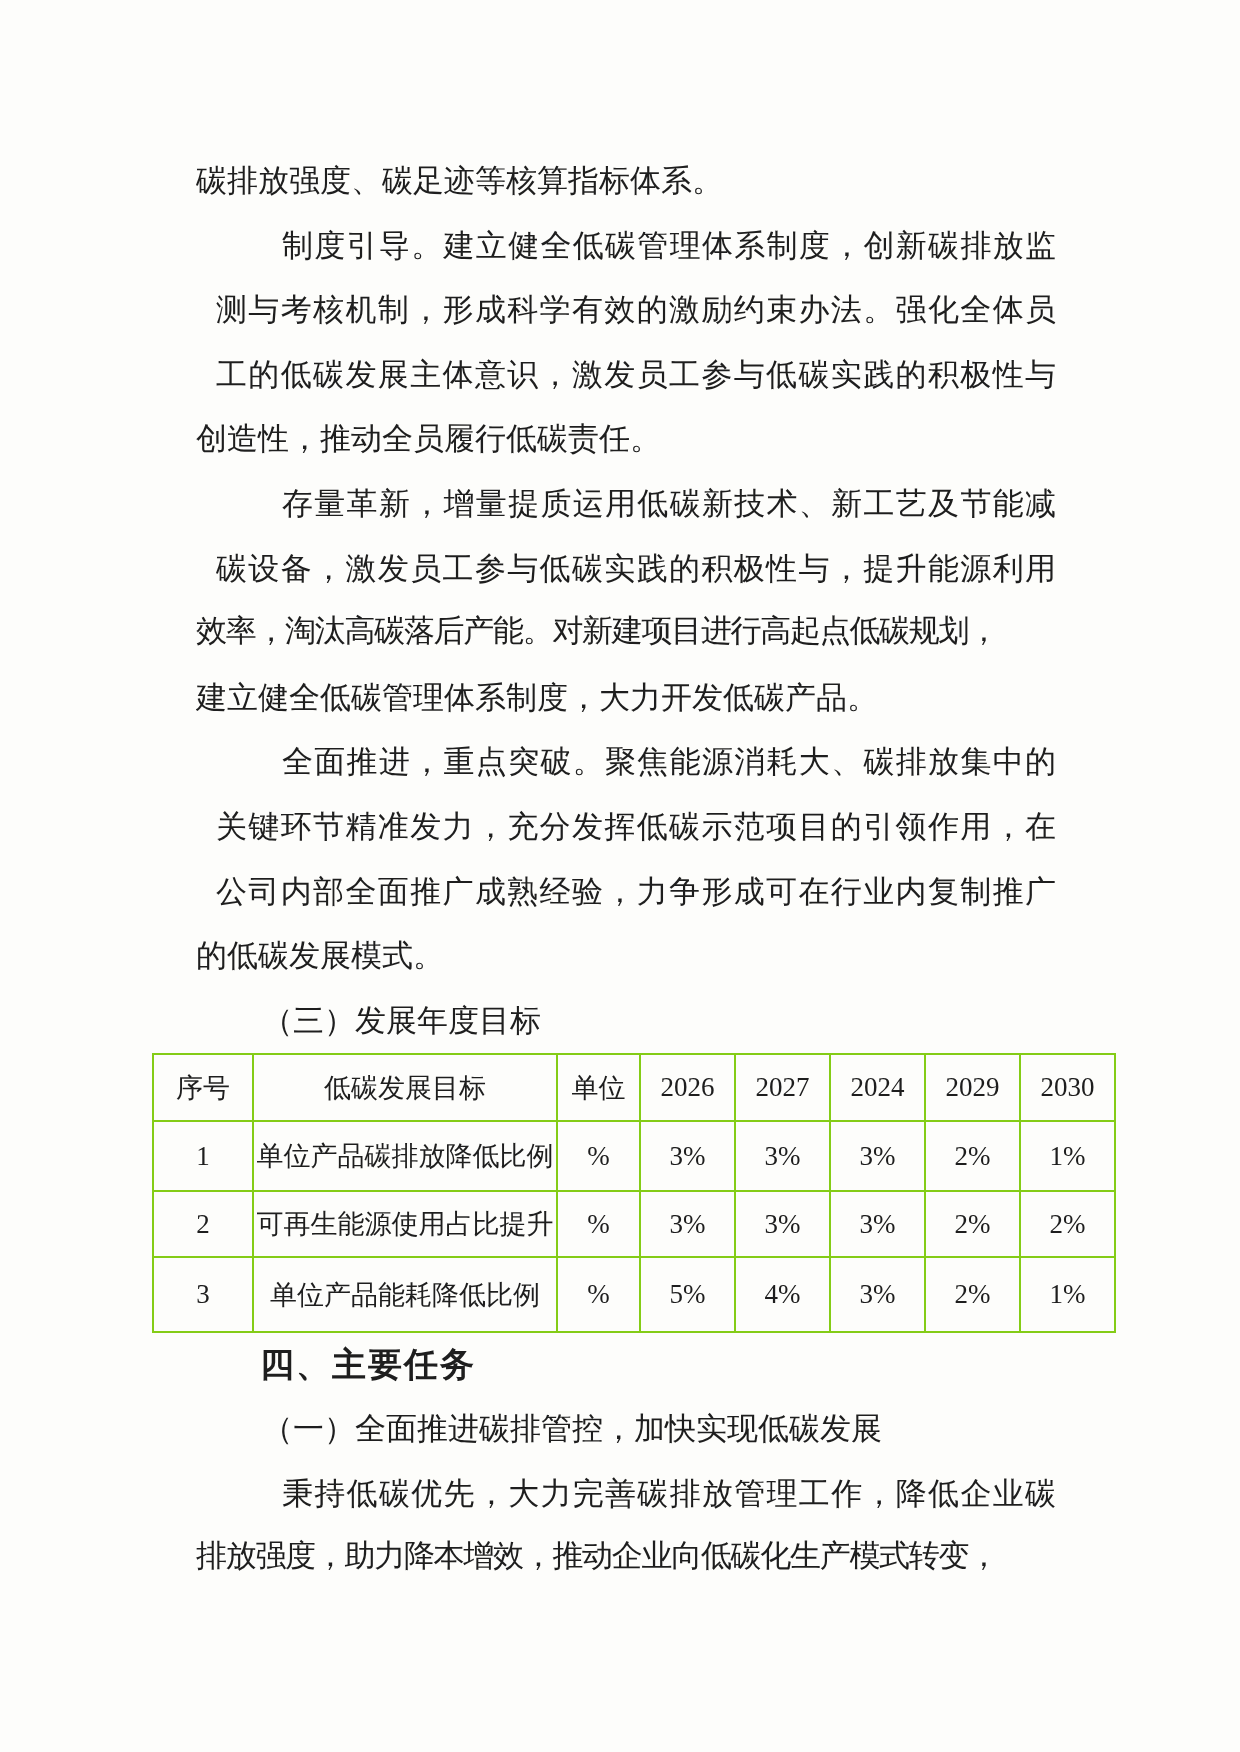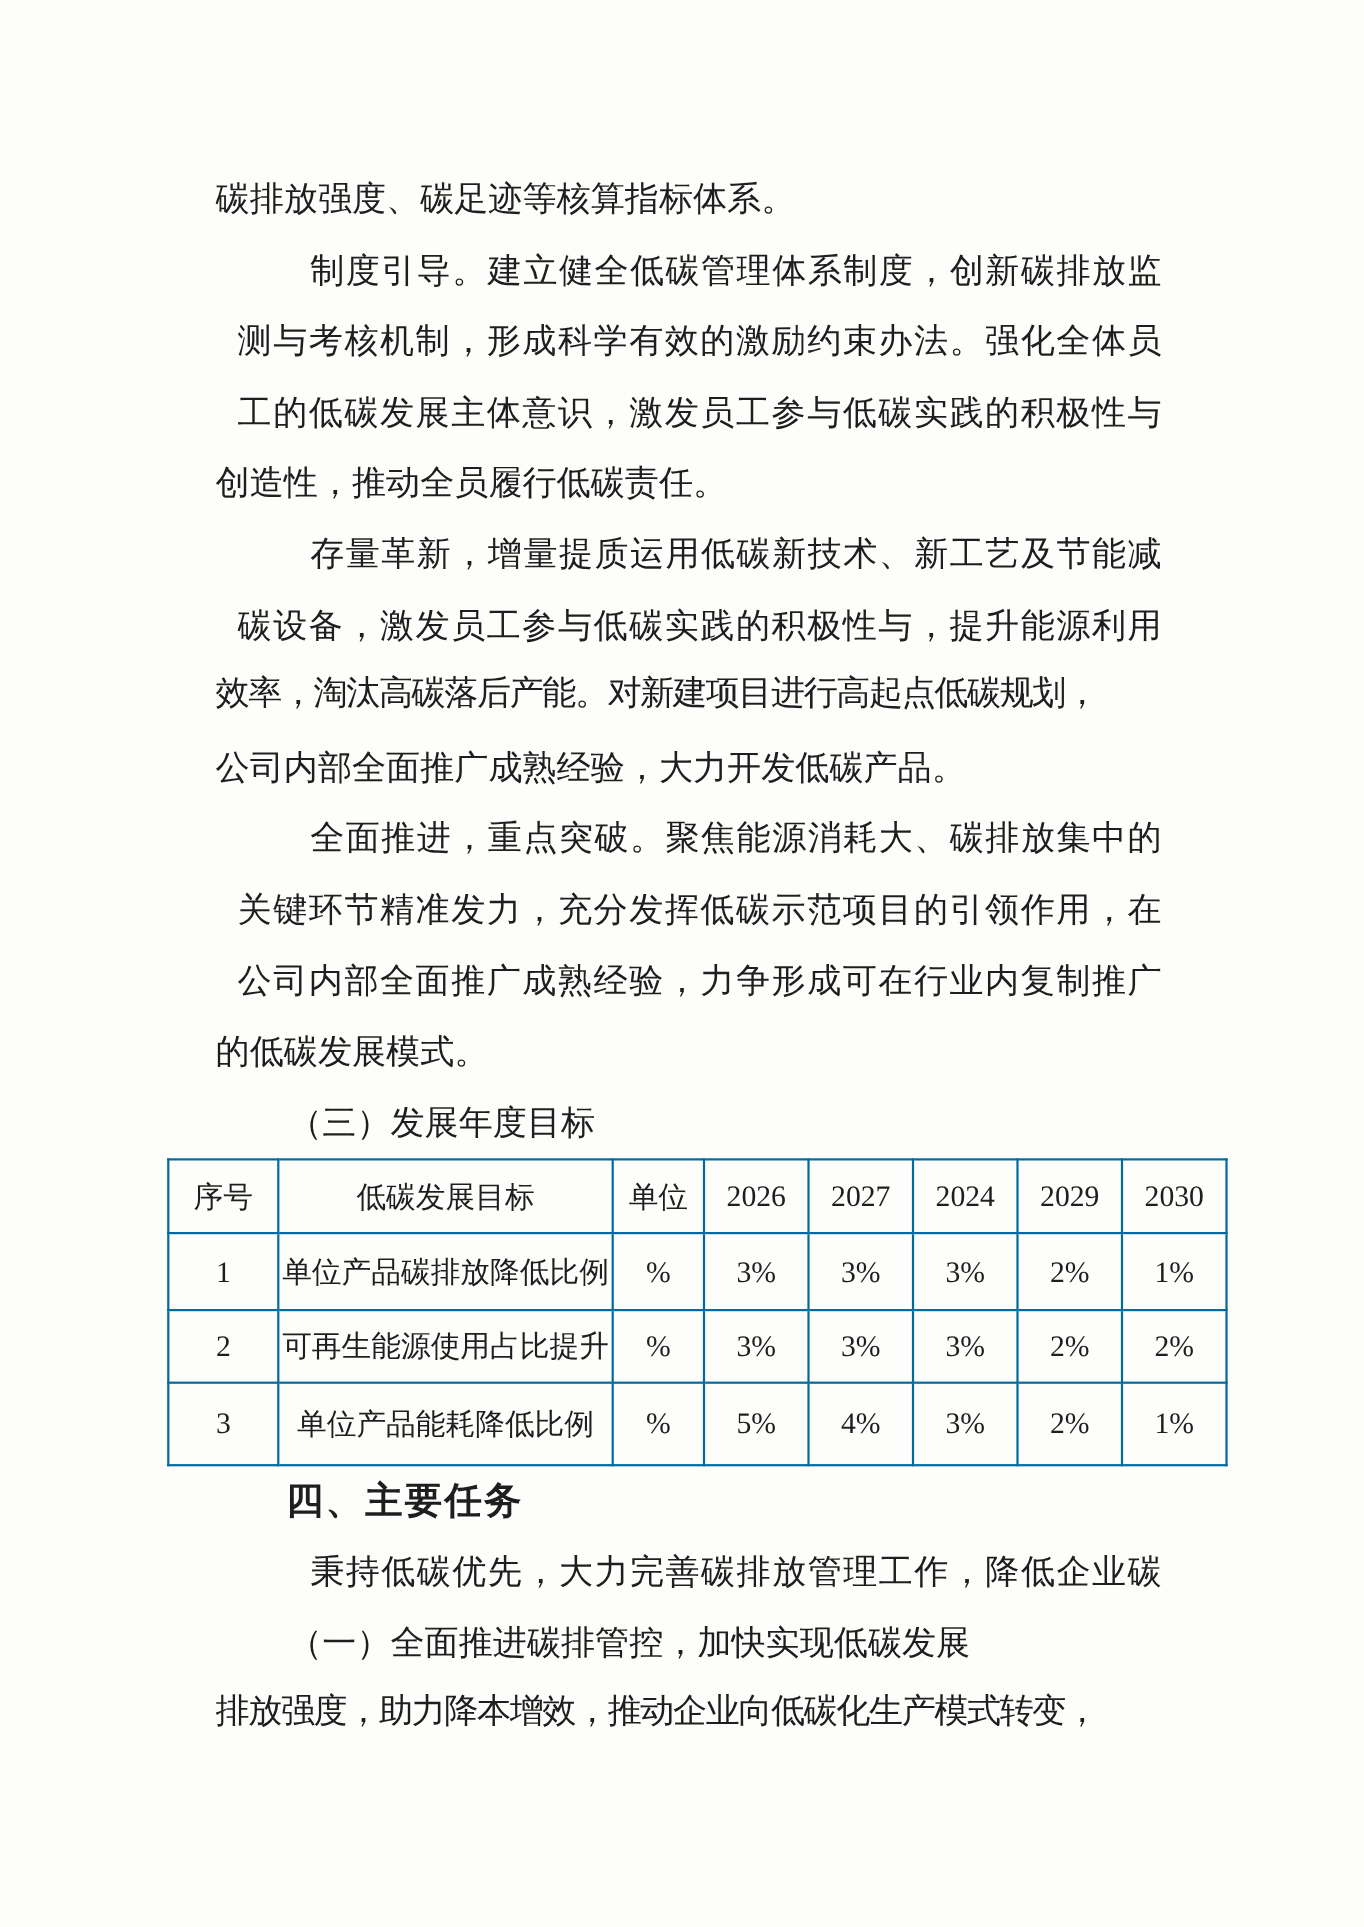--- a/index.html
+++ b/index.html
@@ -23,21 +23,21 @@
     font-family:"Liberation Sans","DejaVu Sans",sans-serif;
     letter-spacing:2px;
     text-align:center;
   }
   table.targets {
     position:absolute; left:152px; top:1053px;
     width:962px; border-collapse:collapse; table-layout:fixed;
     font-size:27px; text-align:center; color:#1e1e1e;
   }
   .targets td {
-    border:2px solid #0369a1; padding:0; vertical-align:middle;
+    border:2px solid #84cc16; padding:0; vertical-align:middle;
     overflow:hidden;
   }
   .targets tr.hrow  td { height:65px; }
   .targets tr.r1 td { height:68px; }
   .targets tr.r2 td { height:64px; }
   .targets tr.r3 td { height:73px; }
 </style>
 </head>
 <body>
 
@@ -45,21 +45,21 @@
 
   <div class="col" id="top-text">
     <div class="line">碳排放强度、碳足迹等核算指标体系。</div>
     <div class="line i j">制度引导。建立健全低碳管理体系制度，创新碳排放监</div>
     <div class="line j">测与考核机制，形成科学有效的激励约束办法。强化全体员</div>
     <div class="line j">工的低碳发展主体意识，激发员工参与低碳实践的积极性与</div>
     <div class="line">创造性，推动全员履行低碳责任。</div>
     <div class="line i j">存量革新，增量提质运用低碳新技术、新工艺及节能减</div>
     <div class="line j">碳设备，激发员工参与低碳实践的积极性与，提升能源利用</div>
     <div class="line t">效率，淘汰高碳落后产能。对新建项目进行高起点低碳规划，</div>
-    <div class="line">公司内部全面推广成熟经验，大力开发低碳产品。</div>
+    <div class="line">建立健全低碳管理体系制度，大力开发低碳产品。</div>
     <div class="line i j">全面推进，重点突破。聚焦能源消耗大、碳排放集中的</div>
     <div class="line j">关键环节精准发力，充分发挥低碳示范项目的引领作用，在</div>
     <div class="line j">公司内部全面推广成熟经验，力争形成可在行业内复制推广</div>
     <div class="line">的低碳发展模式。</div>
     <div class="line i heading-line">（三）发展年度目标</div>
   </div>
 
   <table class="targets">
     <colgroup>
       <col style="width:100px">
@@ -111,18 +111,18 @@
         <td>3%</td>
         <td>2%</td>
         <td>1%</td>
       </tr>
     </tbody>
   </table>
 
   <div class="h4">四、主要任务</div>
 
   <div class="col" id="bottom-text">
+    <div class="line i heading-line">（一）全面推进碳排管控，加快实现低碳发展</div>
     <div class="line i j">秉持低碳优先，大力完善碳排放管理工作，降低企业碳</div>
-    <div class="line i heading-line">（一）全面推进碳排管控，加快实现低碳发展</div>
     <div class="line t">排放强度，助力降本增效，推动企业向低碳化生产模式转变，</div>
   </div>
 
 </div>
 
 </body></html>

